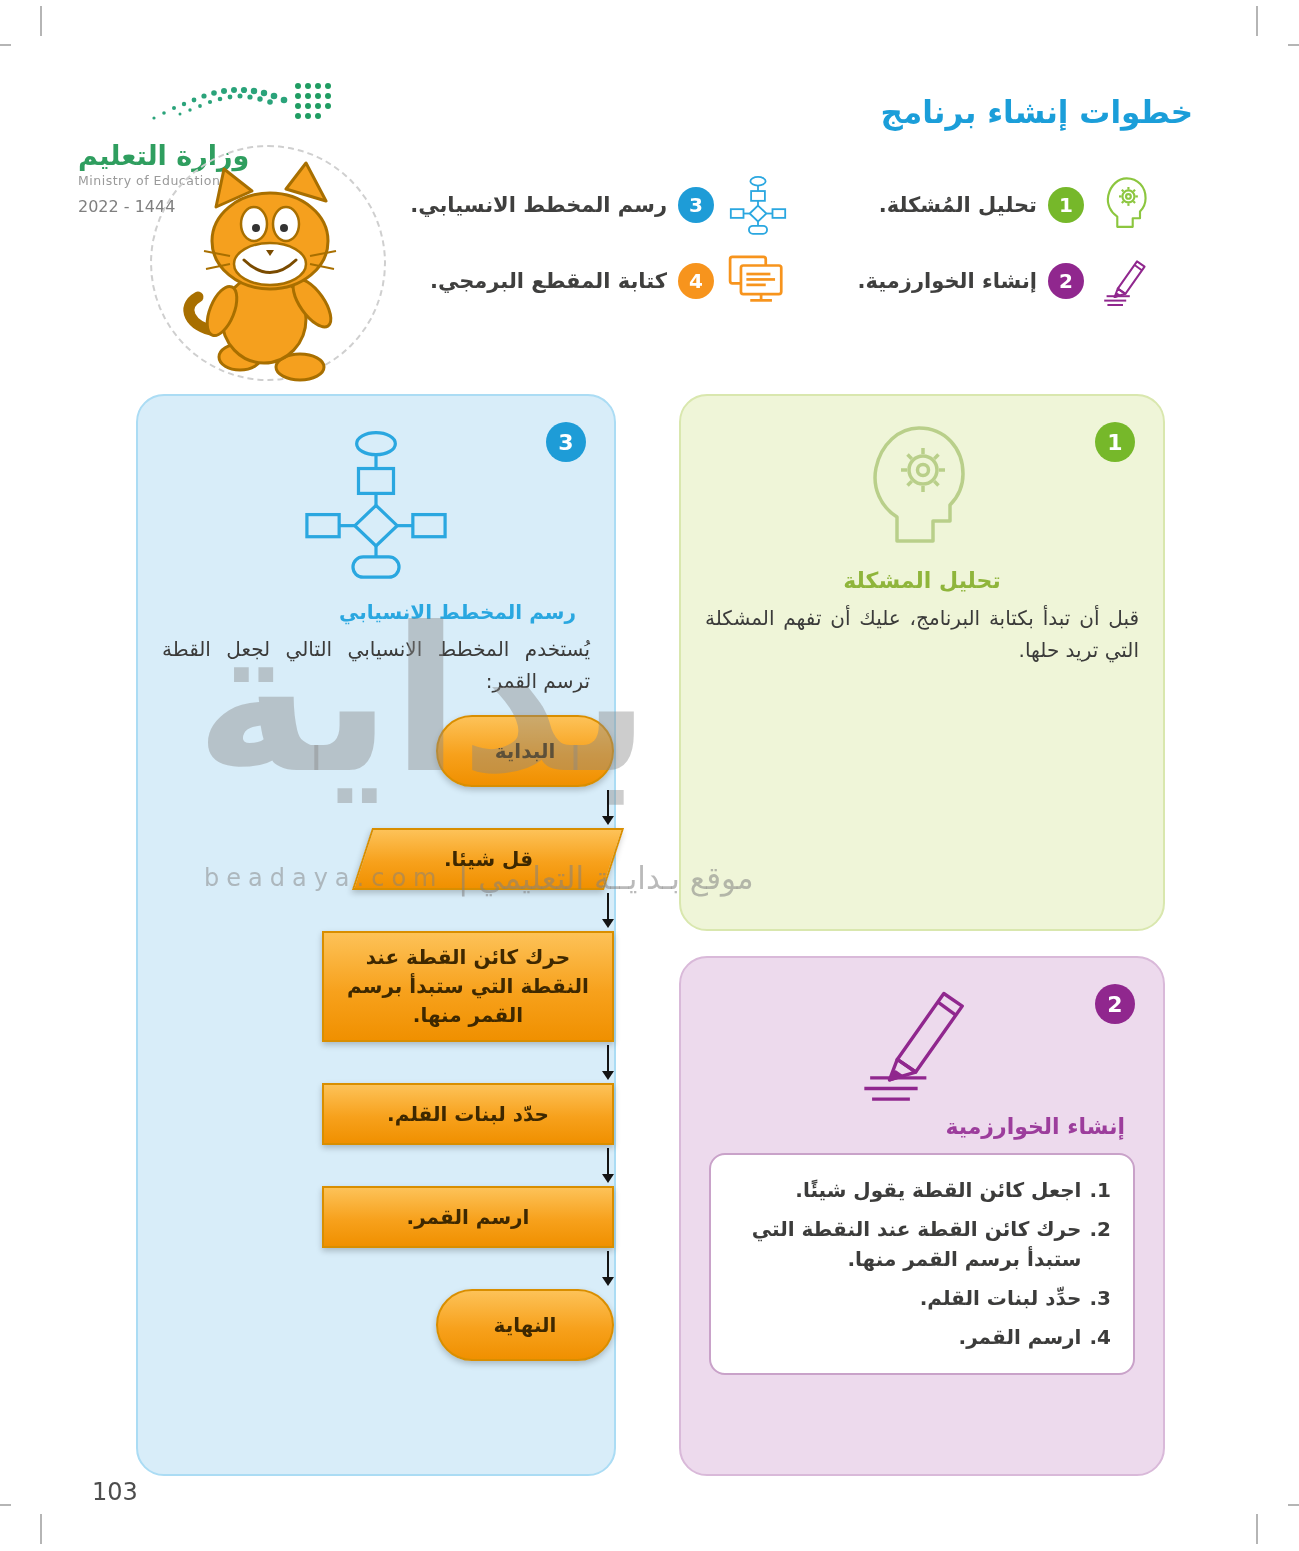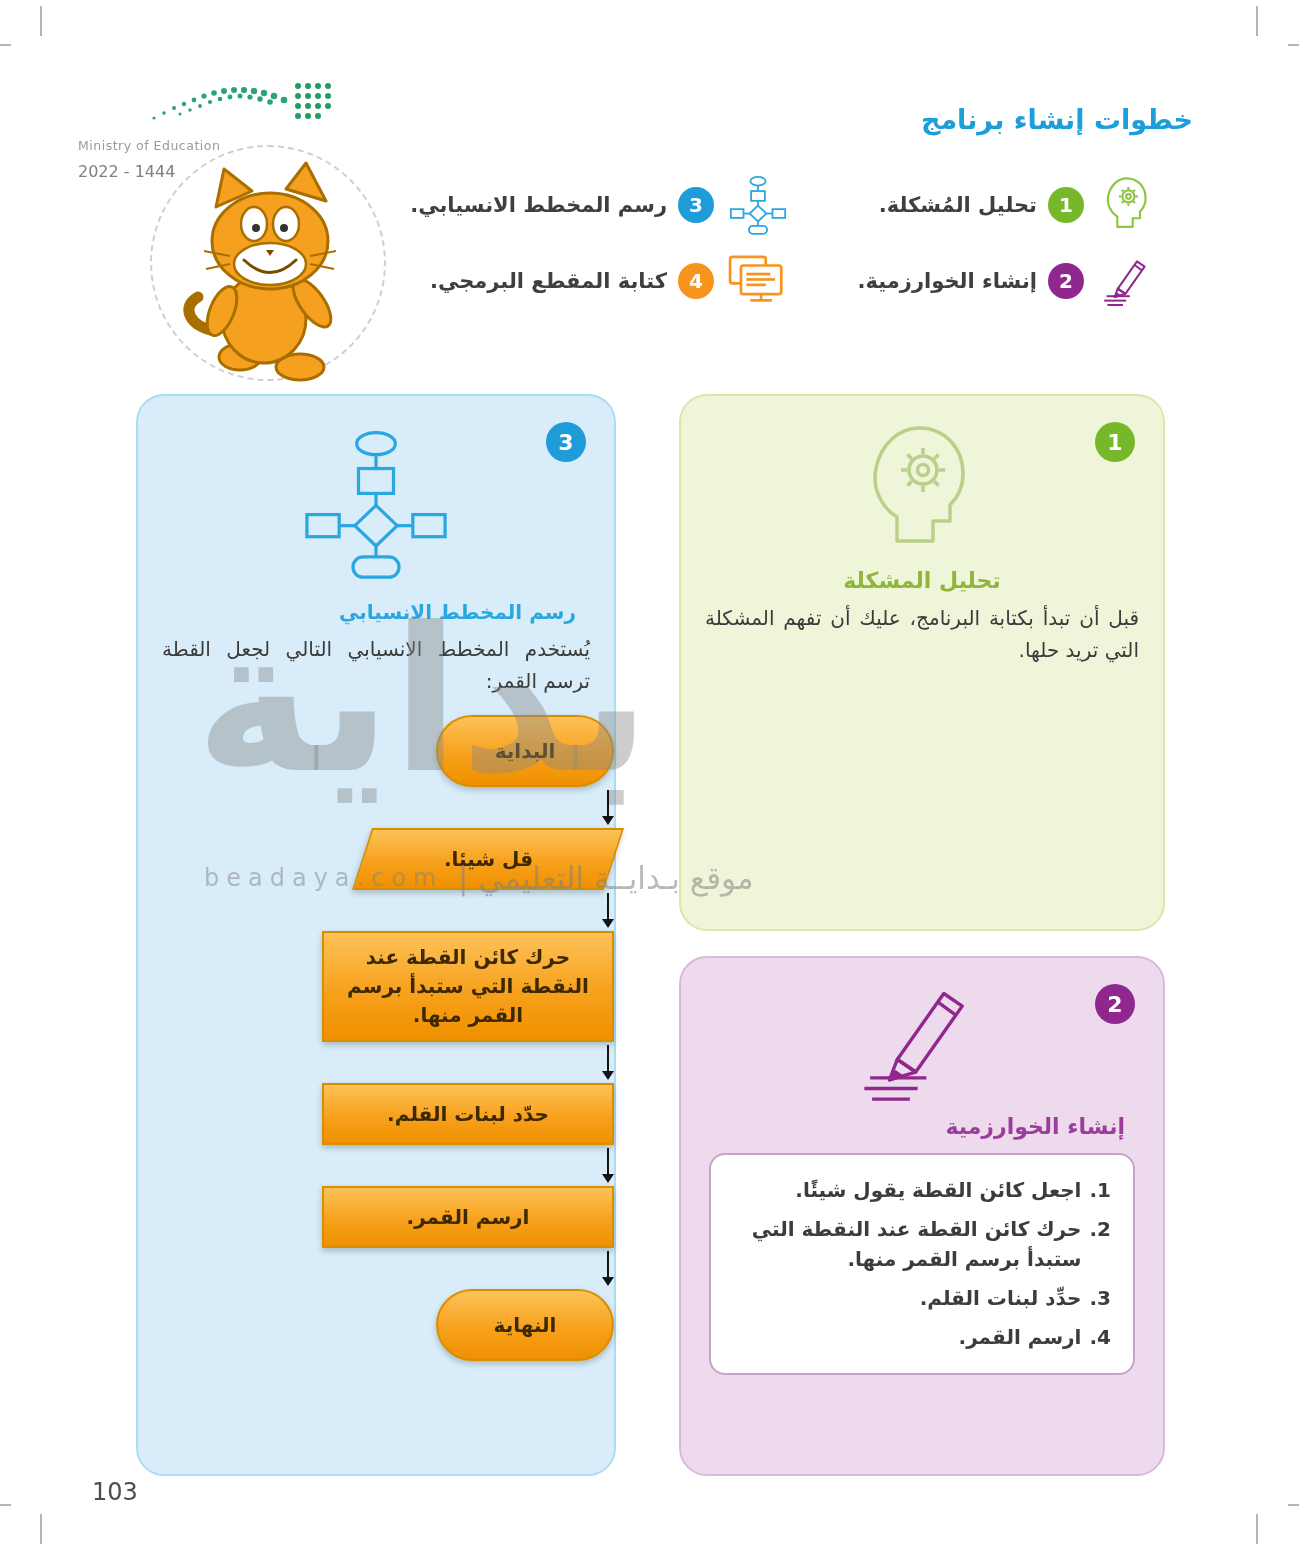--- a/index.html
+++ b/index.html
@@ -9,21 +9,21 @@
     overflow:hidden; direction:rtl;
     font-family:"DejaVu Sans", sans-serif; color:#3c3c3b;
   }
 
   
   .crop { position:absolute; background:#b5b5b5; }
   .crop.v { width:2px; height:30px; }
   .crop.h { width:11px; height:2px; }
 
   
-  .title { position:absolute; top:104px; right:106px; font-size:27px; font-weight:bold; color:#1b9ed9; }
+  .title { position:absolute; top:94px; right:106px; font-size:31px; font-weight:bold; color:#1b9ed9; }
   .steps-col { position:absolute; display:flex; flex-direction:column; gap:14px; }
   .steps-col.col-a { top:174px; right:138px; }
   .steps-col.col-b { top:174px; right:508px; }
   .step-row { display:flex; align-items:center; gap:11px; height:62px; }
   .step-icon { width:66px; height:62px; display:flex; align-items:center; justify-content:center; flex:0 0 auto; }
   .step-badge { width:36px; height:36px; border-radius:50%; color:#fff; font-weight:bold; font-size:20px;
     display:flex; align-items:center; justify-content:center; flex:0 0 auto; }
   .bg-green { background:#76b82a; } .bg-purple { background:#90278e; }
   .bg-blue { background:#1e9cd7; } .bg-orange { background:#f7941d; }
   .step-label { font-size:21px; font-weight:bold; color:#3f3f3e; white-space:nowrap; }
@@ -218,20 +218,21 @@
           <circle cx="60" cy="24" r="2.1"></circle>
             <circle cx="70" cy="21" r="2.3"></circle>
             <circle cx="80" cy="19" r="2.4"></circle>
           <circle cx="90" cy="18" r="2.5"></circle>
             <circle cx="100" cy="19" r="2.6"></circle>
             <circle cx="110" cy="21" r="2.7"></circle>
             <circle cx="120" cy="24" r="2.8"></circle>
         </g>
       </svg>
     </div>
+    <div class="logo-wordmark">وزارة التعليم</div>
     <div class="logo-en">Ministry of Education</div>
     <div class="logo-years">2022 - 1444</div>
   </div>
 
   <div class="cat-circle">
     <svg width="215" height="225" viewBox="0 0 215 225">
       <g stroke="#a86f00" stroke-width="3" fill="#f5a01e" stroke-linejoin="round" stroke-linecap="round">
         <path d="M55 170 C30 166 20 146 38 136" fill="none" stroke-width="11"></path>
         <ellipse cx="80" cy="196" rx="21" ry="13"></ellipse>
         <ellipse cx="140" cy="206" rx="24" ry="13"></ellipse>

